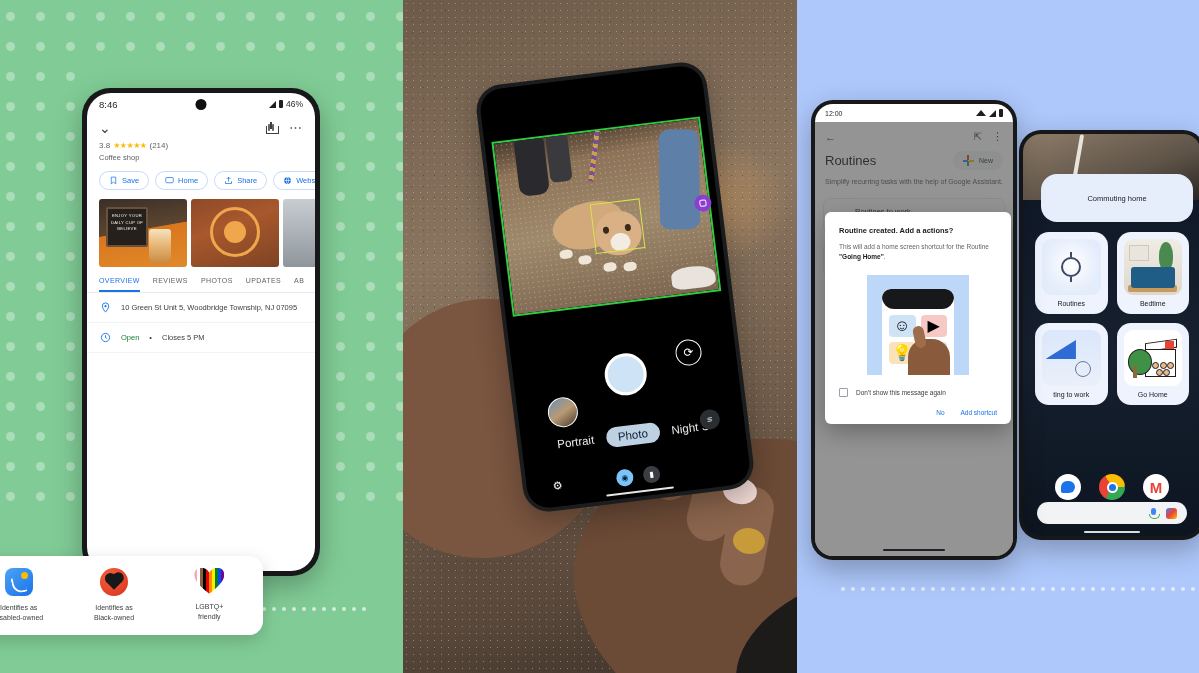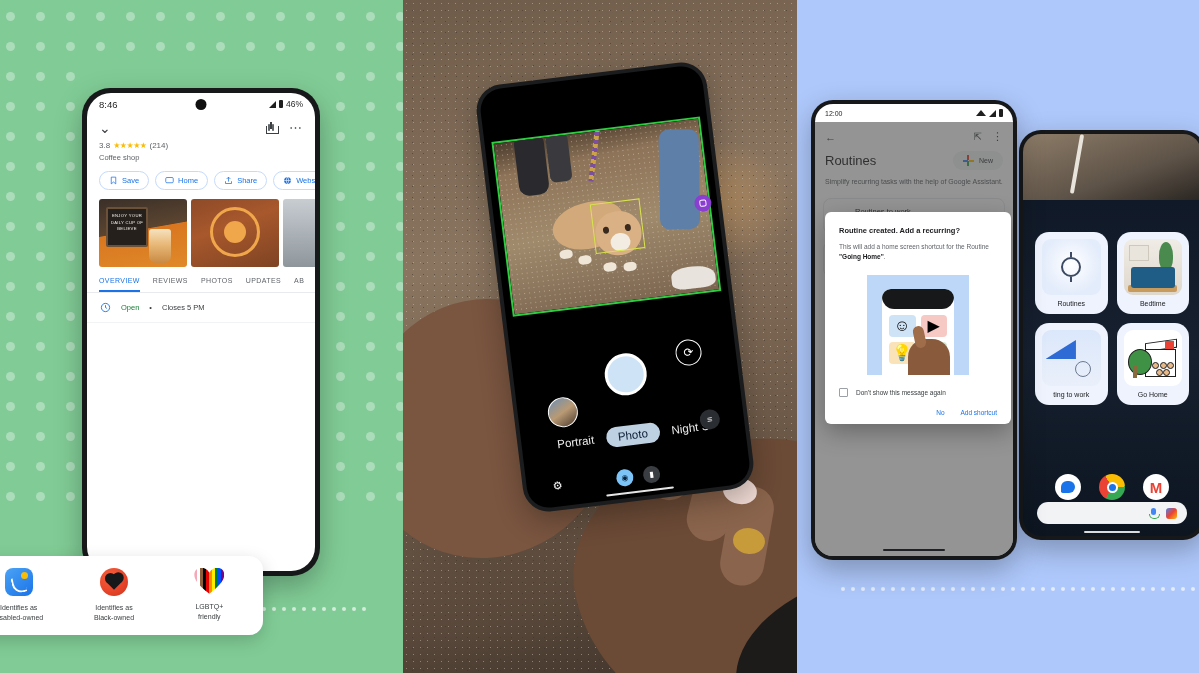--- a/index.html
+++ b/index.html
@@ -495,20 +495,29 @@
         </div>
 
         <div class="tabs">
           <div class="tab active">OVERVIEW</div>
           <div class="tab">REVIEWS</div>
           <div class="tab">PHOTOS</div>
           <div class="tab">UPDATES</div>
           <div class="tab">AB</div>
         </div>
 
+        <div class="inforow">
+          <span class="gi">
+            <svg width="11" height="11" viewBox="0 0 24 24">
+                <path d="M12 2a7 7 0 00-7 7c0 5 7 13 7 13s7-8 7-13a7 7 0 00-7-7z" fill="none" stroke="#1a73e8" stroke-width="2"></path>
+                <circle cx="12" cy="9" r="2.4" fill="#1a73e8"></circle>
+              </svg>
+          </span>
+          <span>10 Green St Unit 5, Woodbridge Township, NJ 07095</span>
+        </div>
 
         <div class="inforow">
           <span class="gi">
             <svg width="11" height="11" viewBox="0 0 24 24">
                 <circle cx="12" cy="12" r="9" fill="none" stroke="#1a73e8" stroke-width="2"></circle>
                 <path d="M12 7v5l3 2" fill="none" stroke="#1a73e8" stroke-width="2"></path>
               </svg>
           </span>
           <span class="open">Open</span>
           <span>•</span>
@@ -668,20 +677,23 @@
       <div class="screen">
         <div class="hs-wall">
             <span class="cable"></span>
           </div>
         <div class="hs-status">
           <span class="ic-wifi" style="border-bottom-color:#fff"></span>
           <span class="ic-signal" style="border-bottom-color:#fff"></span>
           <span class="ic-batt" style="background:#fff"></span>
         </div>
 
+        <div class="hs-widget-wide">
+          <span>Commuting home</span>
+        </div>
 
         <div class="hs-grid">
           <div class="hs-w">
             <span class="thumb2 th-routines">
               <span class="sun">
                   <i style="top:-7px"></i>
                   <i style="bottom:-7px"></i>
                 </span>
             </span>
             <span class="lbl">Routines</span>
@@ -790,21 +802,21 @@
                 <span class="sb" style="display:block">6 actions</span>
               </span>
               <span class="ar">›</span>
             </div>
           </div>
         </div>
 
         <div class="rt-dim"></div>
 
         <div class="rt-dialog">
-          <div class="rt-dlg-title">Routine created. Add a recurring?</div>
+          <div class="rt-dlg-title">Routine created. Add a actions?</div>
           <div class="rt-dlg-text">
             <span>This will add a home screen shortcut for the Routine </span><b>"Going Home"</b><span>.</span>
           </div>
 
           <div class="rt-illus">
             <div class="illus-phone">
               <span class="notch"></span>
               <span class="illus-grid">
                 <span class="ig1">☺</span>
                 <span class="ig2">▶</span>

